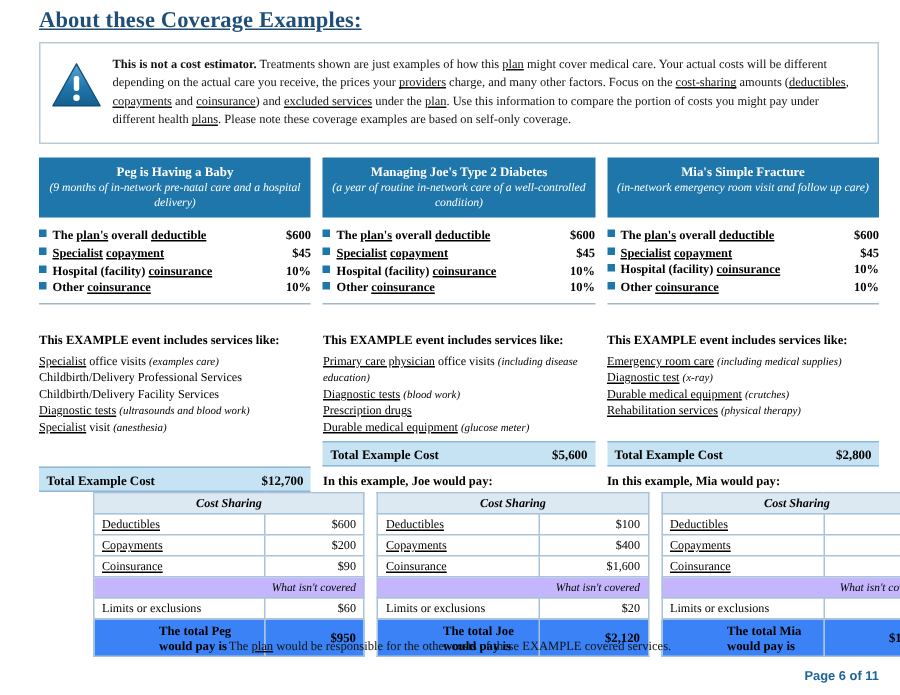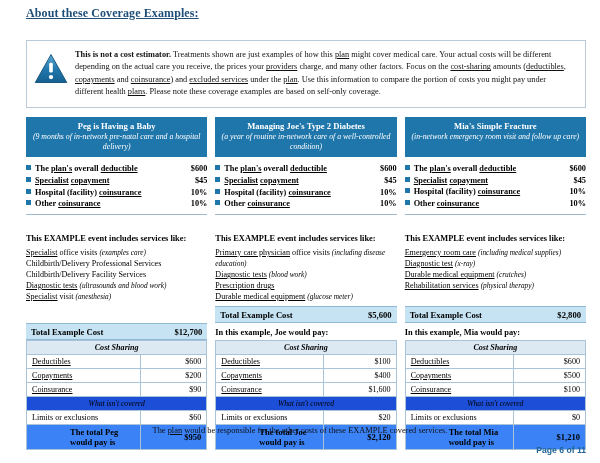--- a/index.html
+++ b/index.html
@@ -19,26 +19,26 @@
     position: relative;
     width: 600px;
     height: 463px;
     box-sizing: border-box;
     padding: 4px 14px 0 26px;
   }
 
   
   .section-title {
     font-family: "Liberation Serif", serif;
-    font-size: 12px;
+    font-size: 15px;
     font-weight: bold;
     color: #1f4e79;
     text-decoration: underline;
     letter-spacing: 0.1px;
-    margin: 2px 0 19px 0;
+    margin: 2px 0 5px 0;
   }
 
   
   .callout {
     border: 1px solid #b9c9d8;
     background: #ffffff;
     display: flex;
     align-items: flex-start;
     padding: 8px 10px 8px 6px;
     box-sizing: border-box;
@@ -169,36 +169,37 @@
     font-size: 8.4px;
     font-weight: bold;
     margin: 5px 0 3px 0;
   }
 
   
   .cs-table {
     width: 100%;
     border-collapse: collapse;
     font-size: 8.1px;
+    margin-left: 36px;
   }
   .cs-table td {
     border: 1px solid #a9c4d8;
     padding: 2px 5px;
     vertical-align: middle;
   }
   .cs-band td {
     background: #dce9f3;
     text-align: center;
     font-style: italic;
     font-weight: bold;
     font-size: 8.1px;
   }
   .cs-band-light td {
-    background: #1d4ed8;
-    text-align: center;
+    background: #c4b5fd;
+    text-align: right;
     font-style: italic;
     font-weight: normal;
     font-size: 7.6px;
   }
   .cs-name { text-align: left; }
   .cs-amt  { text-align: right; white-space: nowrap; width: 34%; }
   .cs-total td {
     background: #3b82f6;
     font-weight: bold;
     font-size: 8.5px;

